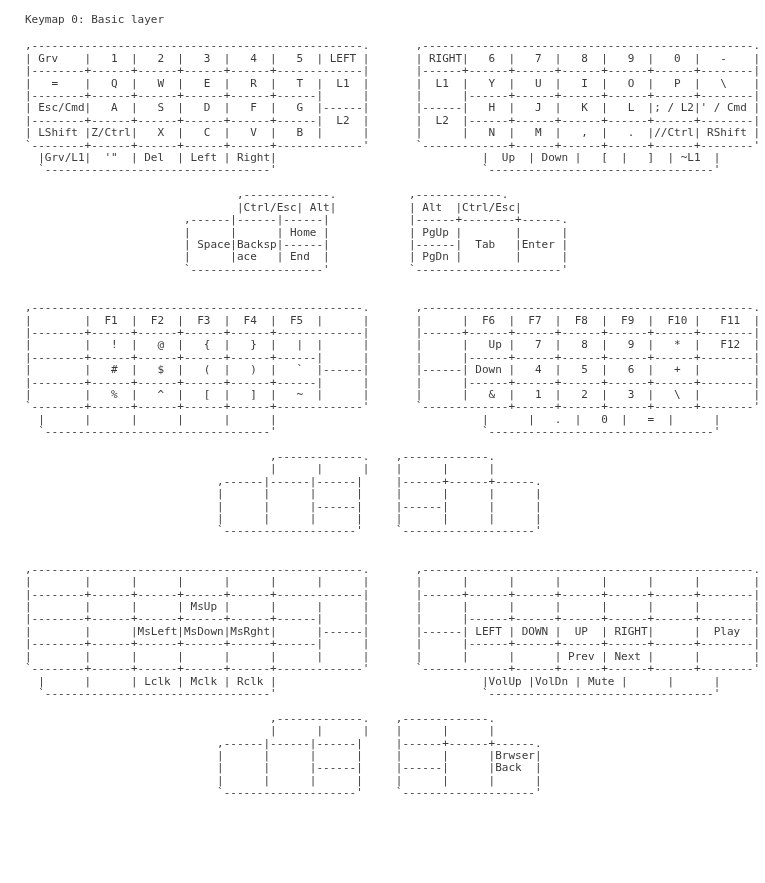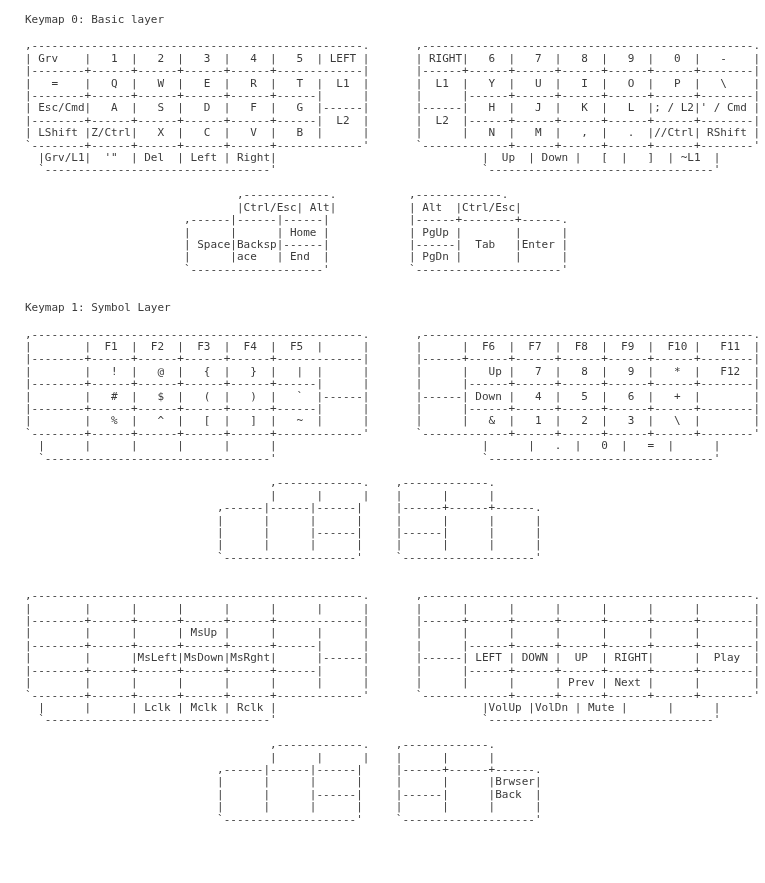--- a/index.html
+++ b/index.html
@@ -58,21 +58,20 @@
                                 ,-------------.           ,-------------.
                                 |Ctrl/Esc| Alt|           | Alt  |Ctrl/Esc|
                         ,------|------|------|            |------+--------+------.
                         |      |      | Home |            | PgUp |        |      |
                         | Space|Backsp|------|            |------|  Tab   |Enter |
                         |      |ace   | End  |            | PgDn |        |      |
                         `--------------------'            `----------------------'</pre>
   </section>
 
   <section class="keymap-section">
-    <div class="keymap-title">Keymap 1: Symbol Layer</div>
     <pre class="keymap-art">,--------------------------------------------------.       ,--------------------------------------------------.
 |        |  F1  |  F2  |  F3  |  F4  |  F5  |      |       |      |  F6  |  F7  |  F8  |  F9  |  F10 |   F11  |
 |--------+------+------+------+------+-------------|       |------+------+------+------+------+------+--------|
 |        |   !  |   @  |   {  |   }  |   |  |      |       |      |   Up |   7  |   8  |   9  |   *  |   F12  |
 |--------+------+------+------+------+------|      |       |      |------+------+------+------+------+--------|
 |        |   #  |   $  |   (  |   )  |   `  |------|       |------| Down |   4  |   5  |   6  |   +  |        |
 |--------+------+------+------+------+------|      |       |      |------+------+------+------+------+--------|
 |        |   %  |   ^  |   [  |   ]  |   ~  |      |       |      |   &amp;  |   1  |   2  |   3  |   \  |        |
 `--------+------+------+------+------+-------------'       `-------------+------+------+------+------+--------'
   |      |      |      |      |      |                               |      |   .  |   0  |   =  |      |

